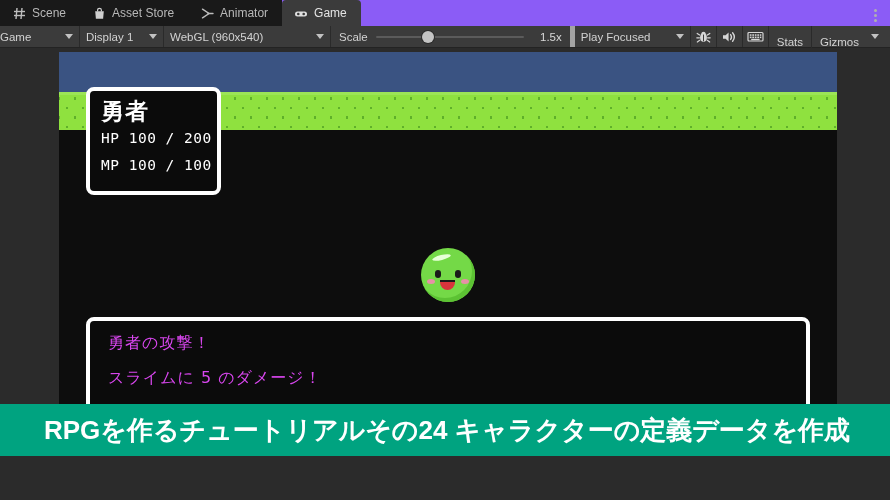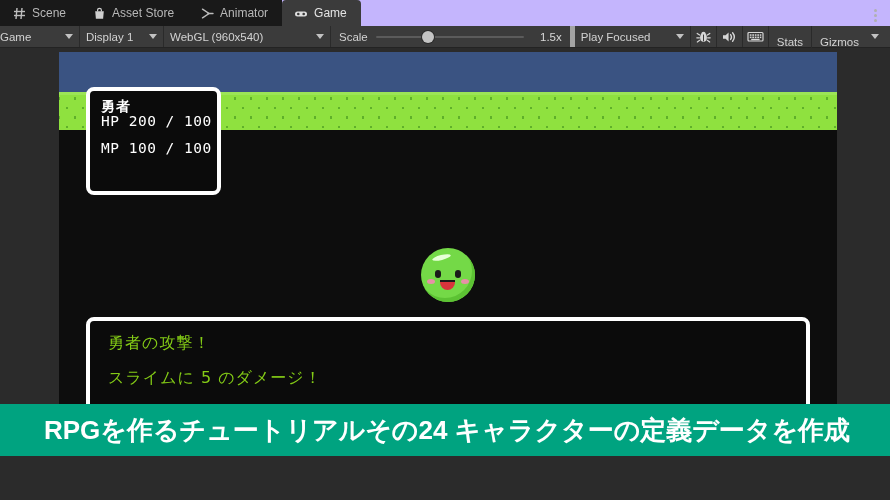--- a/index.html
+++ b/index.html
@@ -15,21 +15,21 @@
     background: #2b2b2b;
     font-family: "Liberation Sans", "DejaVu Sans", sans-serif;
     -webkit-font-smoothing: antialiased;
   }
 
   
   #tabbar {
     position: absolute;
     left: 0; top: 0;
     width: 890px; height: 30px;
-    background: #c4b5fd;
+    background: #8b5cf6;
     display: flex;
     align-items: stretch;
   }
   .tab {
     display: flex;
     align-items: center;
     gap: 6px;
     padding: 0 14px 0 12px;
     height: 26px;
     box-sizing: border-box;
@@ -232,26 +232,26 @@
     height: 108px;
     background: #0b0b0b;
     border: 4px solid #ffffff;
     border-radius: 8px;
     box-sizing: border-box;
     padding: 9px 0 0 11px;
     font-family: "DejaVu Sans Mono", "Liberation Mono", monospace;
     color: #ffffff;
   }
   #status-name {
-    font-family: Liberation Mono, monospace;
-    font-size: 14px;
+    font-family: Liberation Sans, sans-serif;
+    font-size: 23px;
     font-weight: 700;
     line-height: 1;
     letter-spacing: 1px;
-    margin-bottom: 0;
+    margin-bottom: 8px;
   }
   .stat-row {
     font-size: 14.5px;
     line-height: 1;
     letter-spacing: 0.5px;
     margin-bottom: 12px;
     white-space: pre;
   }
 
   
@@ -312,21 +312,21 @@
     position: absolute;
     left: 27px;
     top: 265px;
     width: 724px;
     height: 98px;
     background: #0b0b0b;
     border: 4px solid #ffffff;
     border-radius: 8px;
     box-sizing: border-box;
     padding: 14px 0 0 18px;
-    color: #84cc16;
+    color: #d946ef;
     font-family: "DejaVu Sans", sans-serif;
   }
   .msg-line {
     font-size: 16px;
     line-height: 1;
     letter-spacing: 1px;
     margin-bottom: 19px;
     white-space: pre;
   }
 
@@ -514,21 +514,21 @@
     <div id="gamecanvas">
 
       <div class="sky" id="sky-top"></div>
       <div class="grass" id="grass-top"></div>
       <div id="arena"></div>
       <div class="grass" id="grass-bottom"></div>
       <div id="floor-bottom"></div>
 
       <div id="status-window">
         <div id="status-name">勇者</div>
-        <div class="stat-row">HP 200 / 100</div>
+        <div class="stat-row">HP 100 / 200</div>
         <div class="stat-row">MP 100 / 100</div>
       </div>
 
       <div id="slime">
         <div id="slime-body"></div>
         <div id="slime-highlight"></div>
         <div class="slime-cheek" id="slime-cheek-left"></div>
         <div class="slime-cheek" id="slime-cheek-right"></div>
         <div class="slime-eye" id="slime-eye-left"></div>
         <div class="slime-eye" id="slime-eye-right"></div>

